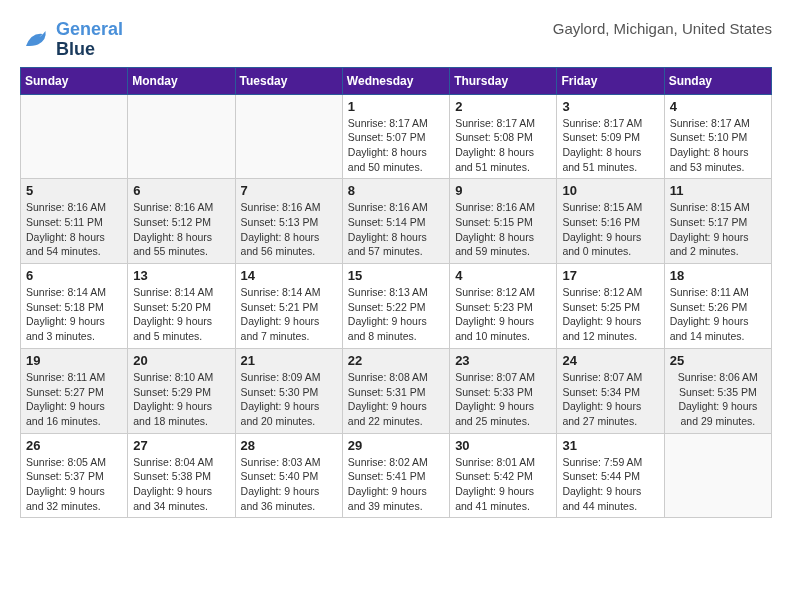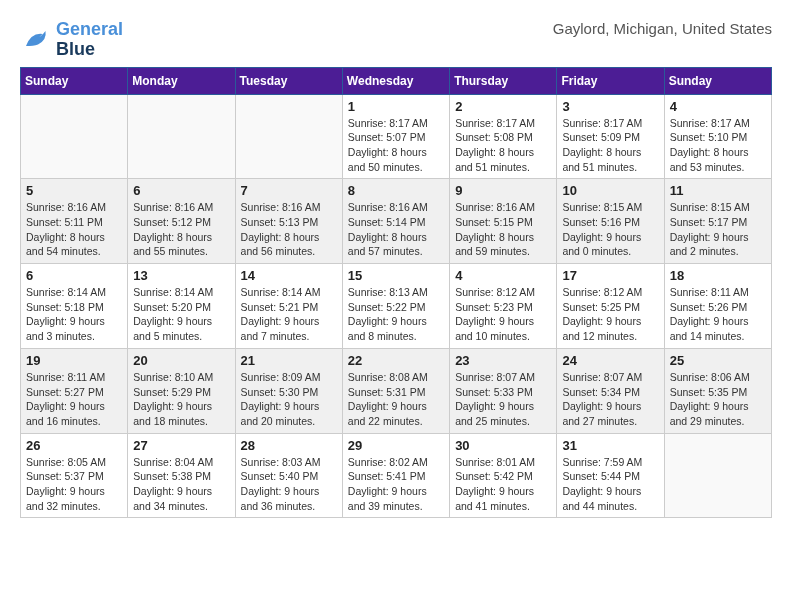--- a/index.html
+++ b/index.html
@@ -291,21 +291,21 @@
         </td>
         <td>
           <div class="day-num">24</div>
           <div class="day-info" style="white-space: pre-line;">Sunrise: 8:07 AM
 Sunset: 5:34 PM
 Daylight: 9 hours
 and 27 minutes.</div>
         </td>
         <td>
           <div class="day-num">25</div>
-          <div class="day-info" style="white-space: pre-line;">Sunrise: 8:06 AM
+          <div class="day-info" style="white-space: pre-line; text-align: center;">Sunrise: 8:06 AM
 Sunset: 5:35 PM
 Daylight: 9 hours
 and 29 minutes.</div>
         </td>
       </tr>
       <tr>
         <td>
           <div class="day-num">26</div>
           <div class="day-info" style="white-space: pre-line;">Sunrise: 8:05 AM
 Sunset: 5:37 PM

